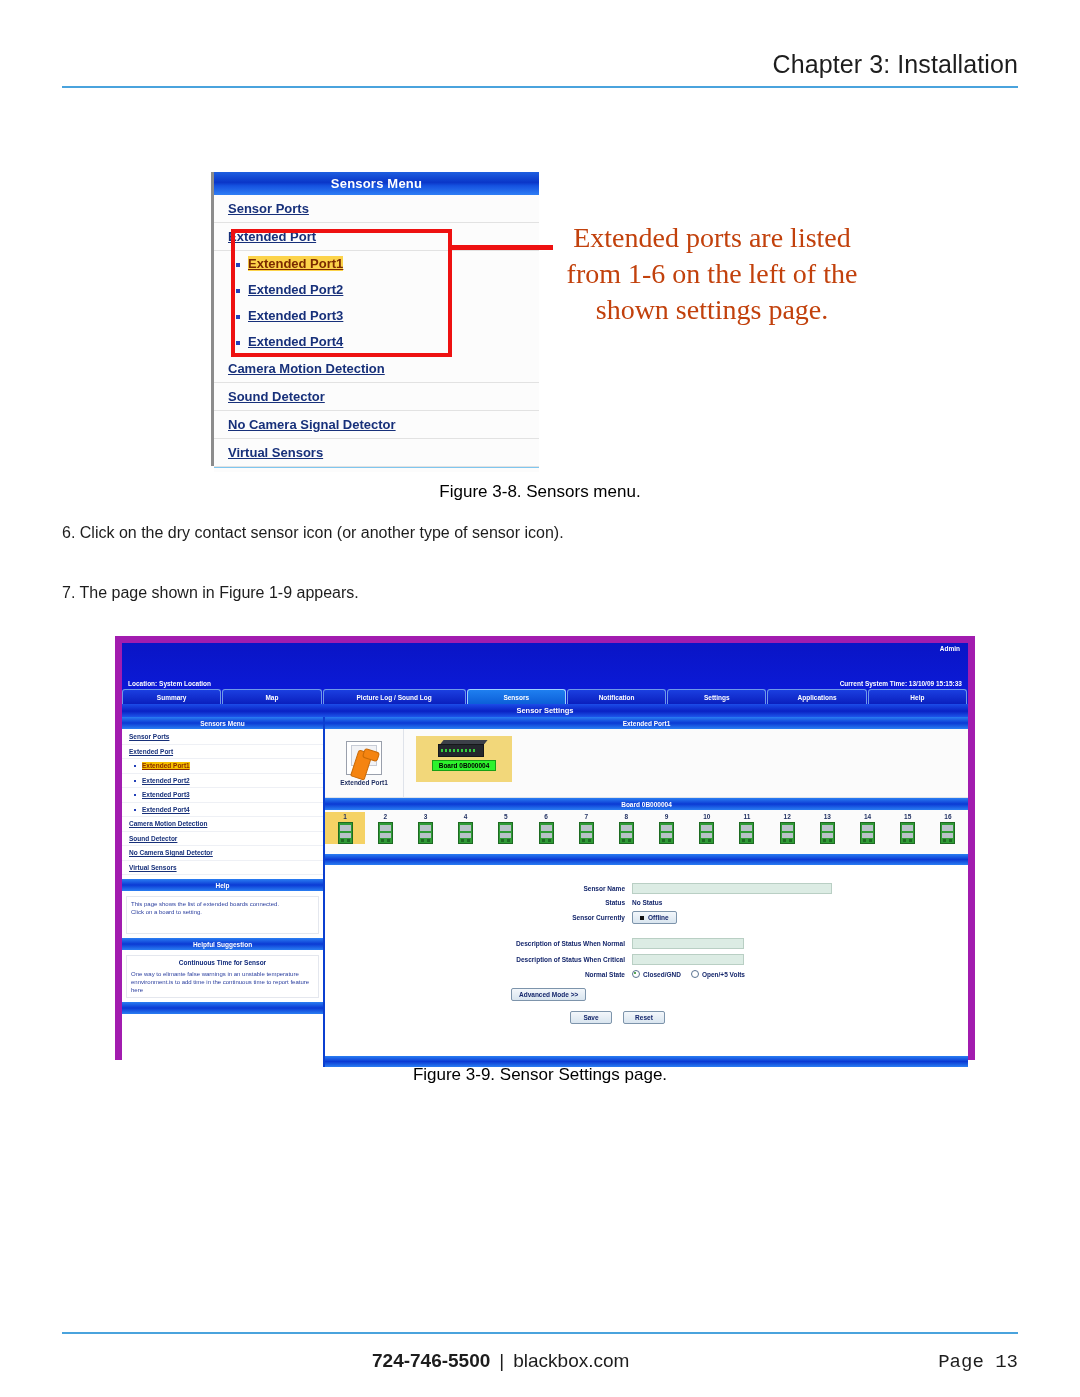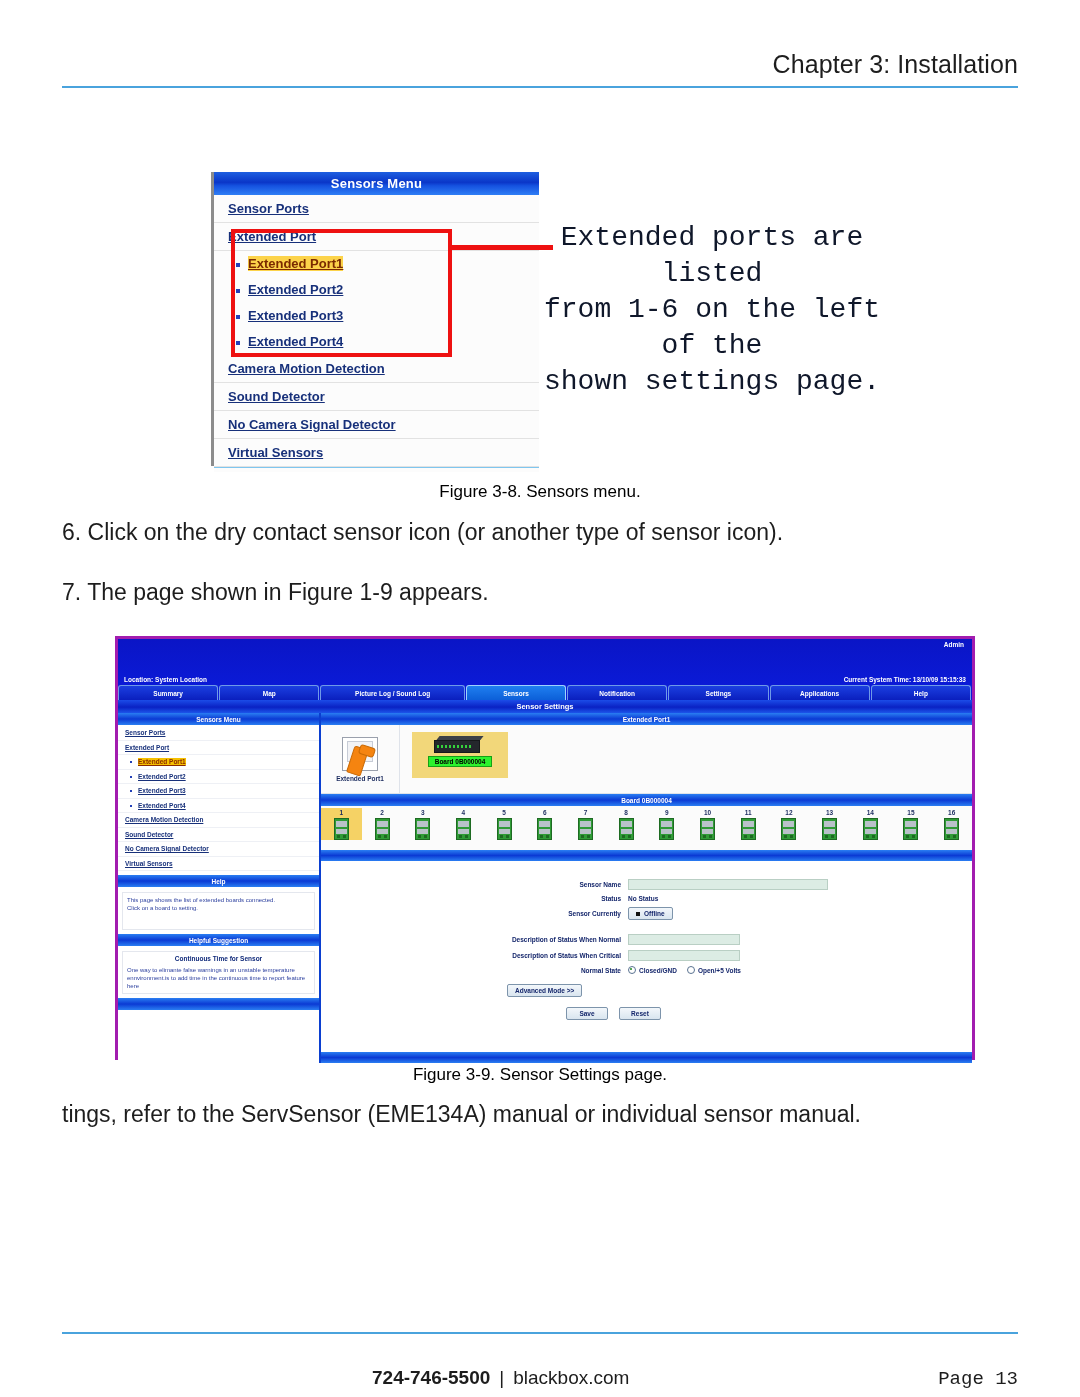--- a/index.html
+++ b/index.html
@@ -21,34 +21,34 @@
     letter-spacing:.1px;line-height:32px;
   }
   .page-header .rule{
     margin-top:6px;height:2px;background:#4aa3dd;width:100%;
   }
   .page-footer{
     position:absolute;left:62px;top:1332px;width:956px;
   }
   .page-footer .rule{height:2px;background:#4aa3dd;width:100%;}
   .page-footer .row{
-    display:flex;align-items:baseline;margin-top:33px;font-size:19px;color:#1d1d1d;
+    display:flex;align-items:baseline;margin-top:16px;font-size:19px;color:#1d1d1d;
   }
   .page-footer .spacer-l{flex:0 0 310px;}
   .page-footer .phone{font-weight:700;}
   .page-footer .bar{margin:0 9px;color:#1d1d1d;}
   .page-footer .dom{font-weight:400;}
   .page-footer .pg{margin-left:auto;font-family:Liberation Mono, monospace;}
 
   
   .caption{
     position:absolute;text-align:center;font-size:17px;color:#000000;
   }
   .bodytext{
-    position:absolute;font-size:23px;color:#1d1d1d;line-height:25px;
+    position:absolute;font-size:16px;color:#1d1d1d;line-height:25px;
   }
 
   
   .fig1{
     position:absolute;left:211px;top:172px;width:328px;height:294px;
     background:#ffffff;border-left:3px solid #8c8c8c;
     box-sizing:border-box;
   }
   .fig1 .menu-title{
     height:23px;line-height:23px;text-align:center;color:#ffffff;
@@ -76,28 +76,28 @@
   .fig1 .m-foot{height:4px;background:#fcfcfc;border-top:1px solid #7fc6ef;}
   .fig1 .redbox{
     position:absolute;left:17px;top:57px;width:221px;height:128px;
     border:4px solid #ee1111;box-sizing:border-box;pointer-events:none;
   }
   .fig1 .redline{
     position:absolute;left:238px;top:73px;width:101px;height:5px;background:#ee1111;
   }
   .annot{
     position:absolute;left:536px;top:220px;width:352px;
-    text-align:center;color:#0f172a;font-size:28px;line-height:36px;
-    font-family:Liberation Mono, monospace;font-weight:400;
+    text-align:center;color:#c2410c;font-size:28px;line-height:36px;
+    font-family:Liberation Serif, serif;font-weight:400;
   }
 
   
   .fig2{
     position:absolute;left:115px;top:636px;width:860px;height:424px;
-    background:#f0abfc;border:3px solid #a21caf;box-sizing:border-box;
+    background:#f0abfc;border:7px solid #a21caf;box-sizing:border-box;
     font-size:7px;
   }
   .f2-top{
     height:46px;background:#0a19cf;position:relative;
     background:linear-gradient(to bottom,#0a15c6 0%,#0b1ad6 100%);
   }
   .f2-top .admin{
     position:absolute;right:8px;top:2px;color:#ffffff;font-size:6.5px;font-weight:bold;
   }
   .f2-top .loc{
@@ -624,21 +624,20 @@
       </div>
 
       <div class="thinbar"></div>
     </div>
   </div>
 </div>
 
 <div class="caption" style="left:62px;top:1065px;width:956px;">Figure 3-9. Sensor Settings page.</div>
 
 <div class="bodytext" style="left:62px;top:1102px;width:960px;">
-  <div>tings, refer to the ServSensor (EME134A) manual or individual sensor manual.</div>
 </div>
 
 <div class="page-footer">
   <div class="rule"></div>
   <div class="row">
     <div class="spacer-l"></div>
     <div class="phone">724-746-5500</div>
     <div class="bar">|</div>
     <div class="dom">blackbox.com</div>
     <div class="pg">Page 13</div>

